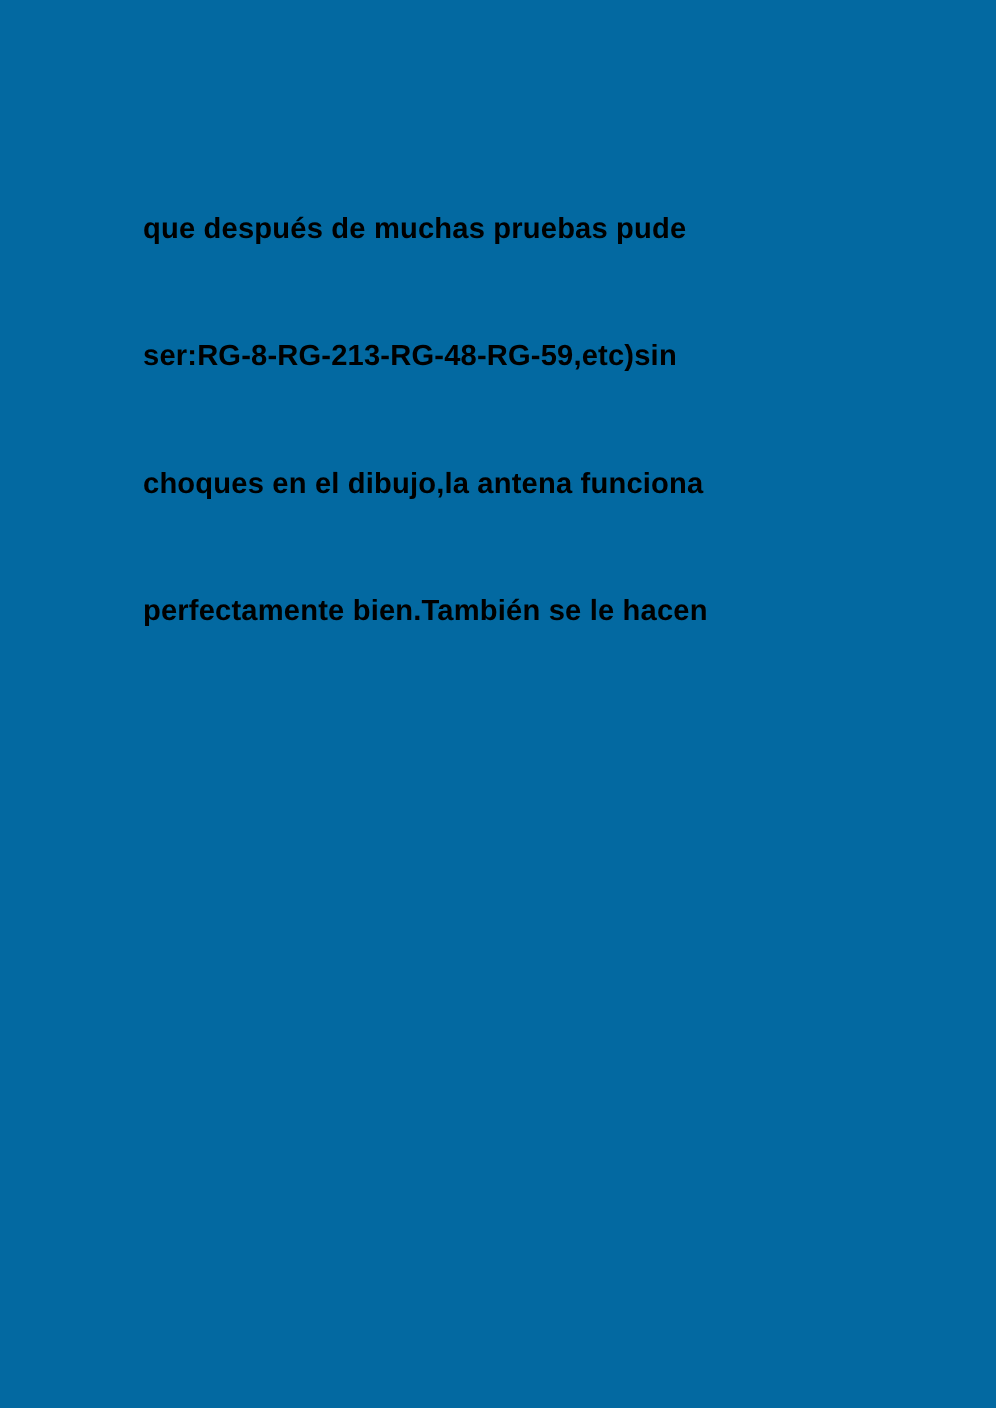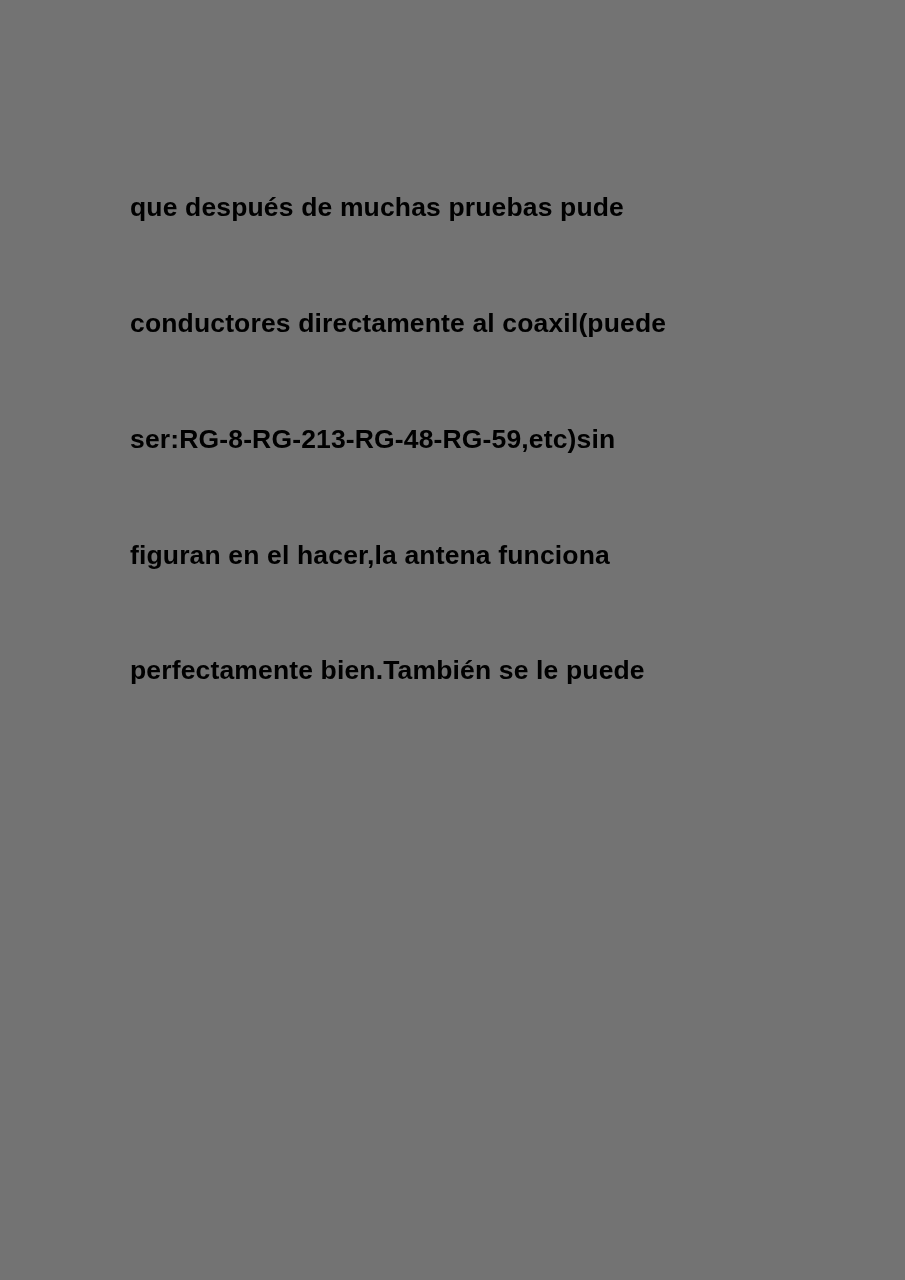--- a/index.html
+++ b/index.html
@@ -12,21 +12,21 @@
       height: 1280px;
       position: relative;
       overflow: hidden;
     }
     .page {
       position: absolute;
       left: 0;
       top: 0;
       width: 905px;
       height: 1280px;
-      background: #737373;
+      background: #0369a1;
     }
     .text-block {
       position: absolute;
       left: 130px;
       top: 111px;
       width: 700px;
       margin: 0;
       padding: 0;
       font-family: "Liberation Sans", sans-serif;
       font-weight: bold;
@@ -40,24 +40,23 @@
       display: block;
       height: 38.6px;
     }
   </style>
 </head>
 <body>
 
 <div class="page">
   <div class="text-block">
     <span class="line">que después de muchas pruebas pude</span>
-    <span class="line">conductores directamente al coaxil(puede</span>
     <span class="line">ser:RG-8-RG-213-RG-48-RG-59,etc)sin</span>
-    <span class="line">figuran en el hacer,la antena funciona</span>
-    <span class="line">perfectamente bien.También se le puede</span>
+    <span class="line">choques en el dibujo,la antena funciona</span>
+    <span class="line">perfectamente bien.También se le hacen</span>
     
     
     
     
     
     
     
     
     
     

